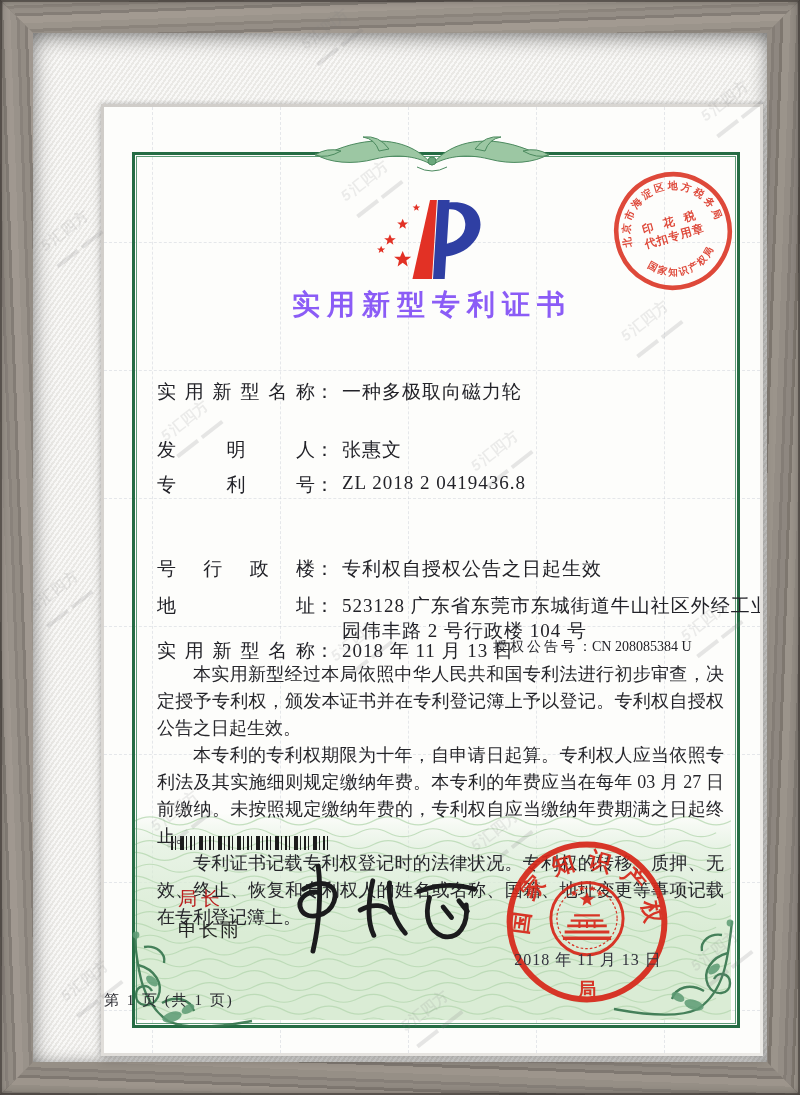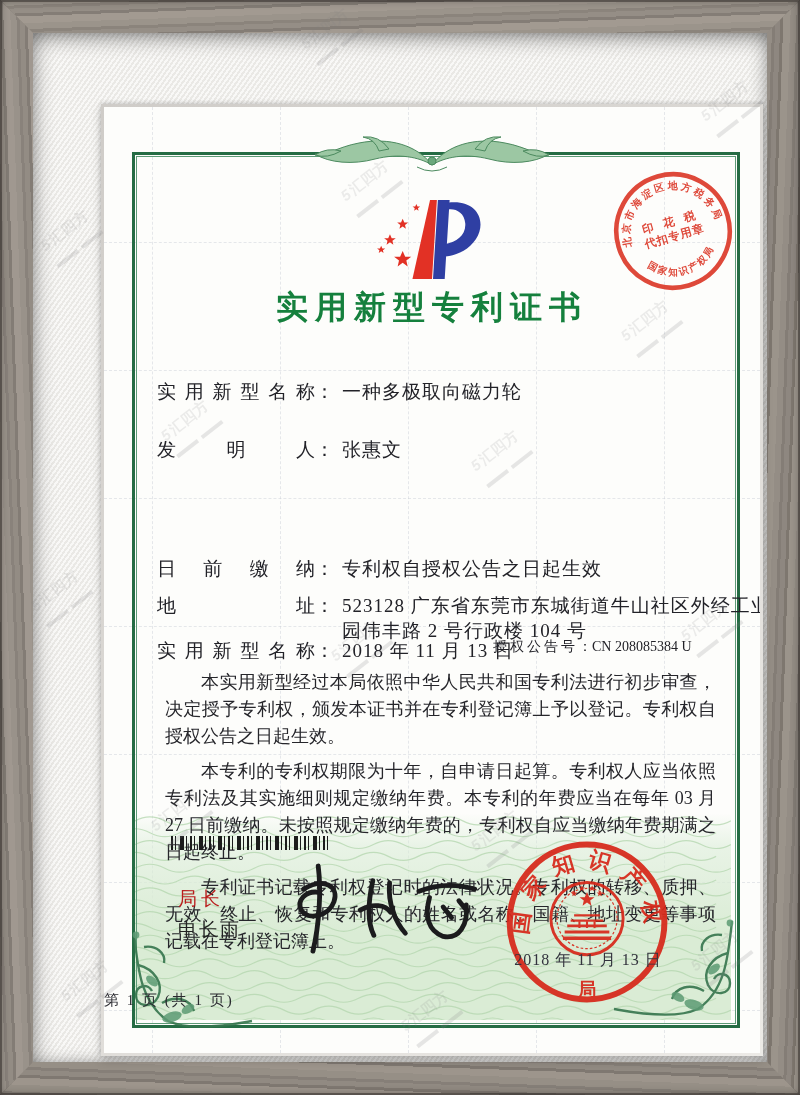--- a/index.html
+++ b/index.html
@@ -37,34 +37,34 @@
   .gridline.v{top:0;height:100%;border-left:1px dashed #c9ced6;width:0;}
   .green-border{position:absolute;left:28px;top:45px;width:602px;height:870px;border:3px solid #256c44;}
   .green-border::after{content:"";position:absolute;inset:1px;border:1px solid #5c9a76;}
   
   .band{position:absolute;left:31px;top:706px;width:596px;height:207px;
     background:linear-gradient(180deg,rgba(215,235,212,0) 0,rgba(215,235,212,.55) 34px,#daecd5 120px);}
   .band svg{position:absolute;inset:0;width:100%;height:100%;}
   
   .cert-no{position:absolute;left:50px;top:80px;font-size:18px;letter-spacing:3px;color:#26262c;}
   .logo{position:absolute;left:50%;top:88px;transform:translateX(-50%);width:122px;height:88px;}
-  .title{position:absolute;left:0;top:179px;width:100%;text-align:center;font-size:32px;font-weight:bold;
-    letter-spacing:7px;color:#15803d;}
+  .title{position:absolute;left:0;top:179px;width:100%;text-align:center;font-size:28px;font-weight:bold;
+    letter-spacing:7px;color:#8b5cf6;}
   
   .row{position:absolute;left:53px;font-size:19px;color:#222228;white-space:nowrap;}
   .row .lbl{display:inline-block;width:158px;text-align:justify;text-align-last:justify;vertical-align:top;}
   .row .colon{display:inline-block;vertical-align:top;}
   .row .val{display:inline-block;margin-left:8px;vertical-align:top;letter-spacing:1px;}
   .row .val.wrap{white-space:normal;width:442px;line-height:25px;}
   .grant-no{position:absolute;left:389px;top:531px;font-size:14px;color:#222228;white-space:nowrap;}
   .grant-no .lbl2{letter-spacing:3px;}
   
   .paras{position:absolute;left:53px;top:554px;width:567px;font-size:18px;line-height:27px;
     text-align:justify;color:#26262b;}
-  .paras p{margin:8px;text-indent:2em;}
+  .paras p{margin:0;text-indent:2em;}
   
   .barcode{position:absolute;left:67px;top:729px;width:158px;height:14px;
     background:repeating-linear-gradient(90deg,#1c1c1c 0 2px,transparent 2px 4px,#1c1c1c 4px 5px,transparent 5px 9px,#1c1c1c 9px 13px,transparent 13px 15px,#1c1c1c 15px 16px,transparent 16px 19px);}
   .signer-title{position:absolute;left:74px;top:779px;font-size:19px;letter-spacing:4px;color:#b91c1c;
     font-family:"Liberation Sans","DejaVu Sans",sans-serif;}
   .signer-name{position:absolute;left:74px;top:810px;font-size:19px;letter-spacing:2px;color:#222;
     font-family:Liberation Sans, sans-serif;}
   .signature{position:absolute;left:168px;top:752px;width:210px;height:96px;}
   .main-seal{position:absolute;left:397px;top:729px;width:172px;height:172px;opacity:.93;}
   .seal-date{position:absolute;left:398px;top:843px;width:172px;text-align:center;font-size:16px;
@@ -199,22 +199,25 @@
         </svg>
 
         <div class="title">实用新型专利证书</div>
 
         <div class="row" style="top:330px">
           <span class="lbl">发明人</span><span class="colon">：</span><span class="val">张惠文</span>
         </div>
         <div class="row" style="top:272px">
           <span class="lbl">实用新型名称</span><span class="colon">：</span><span class="val">一种多极取向磁力轮</span>
         </div>
+        <div class="row" style="top:365px">
+          <span class="lbl">专利号</span><span class="colon">：</span><span class="val">ZL 2018 2 0419436.8</span>
+        </div>
         <div class="row" style="top:449px">
-          <span class="lbl">日前缴纳</span><span class="colon">：</span><span class="val">专利权自授权公告之日起生效</span>
+          <span class="lbl">号行政楼</span><span class="colon">：</span><span class="val">专利权自授权公告之日起生效</span>
         </div>
         <div class="row" style="top:486px">
           <span class="lbl">地址</span><span class="colon">：</span><span class="val wrap">523128 广东省东莞市东城街道牛山社区外经工业园伟丰路 2 号行政楼 104 号</span>
         </div>
         <div class="row" style="top:531px">
           <span class="lbl">实用新型名称</span><span class="colon">：</span><span class="val">2018 年 11 月 13 日</span>
         </div>
         <div class="grant-no">
           <span class="lbl2">授权公告号</span><span>：</span><span class="val">CN 208085384 U</span>
         </div>

